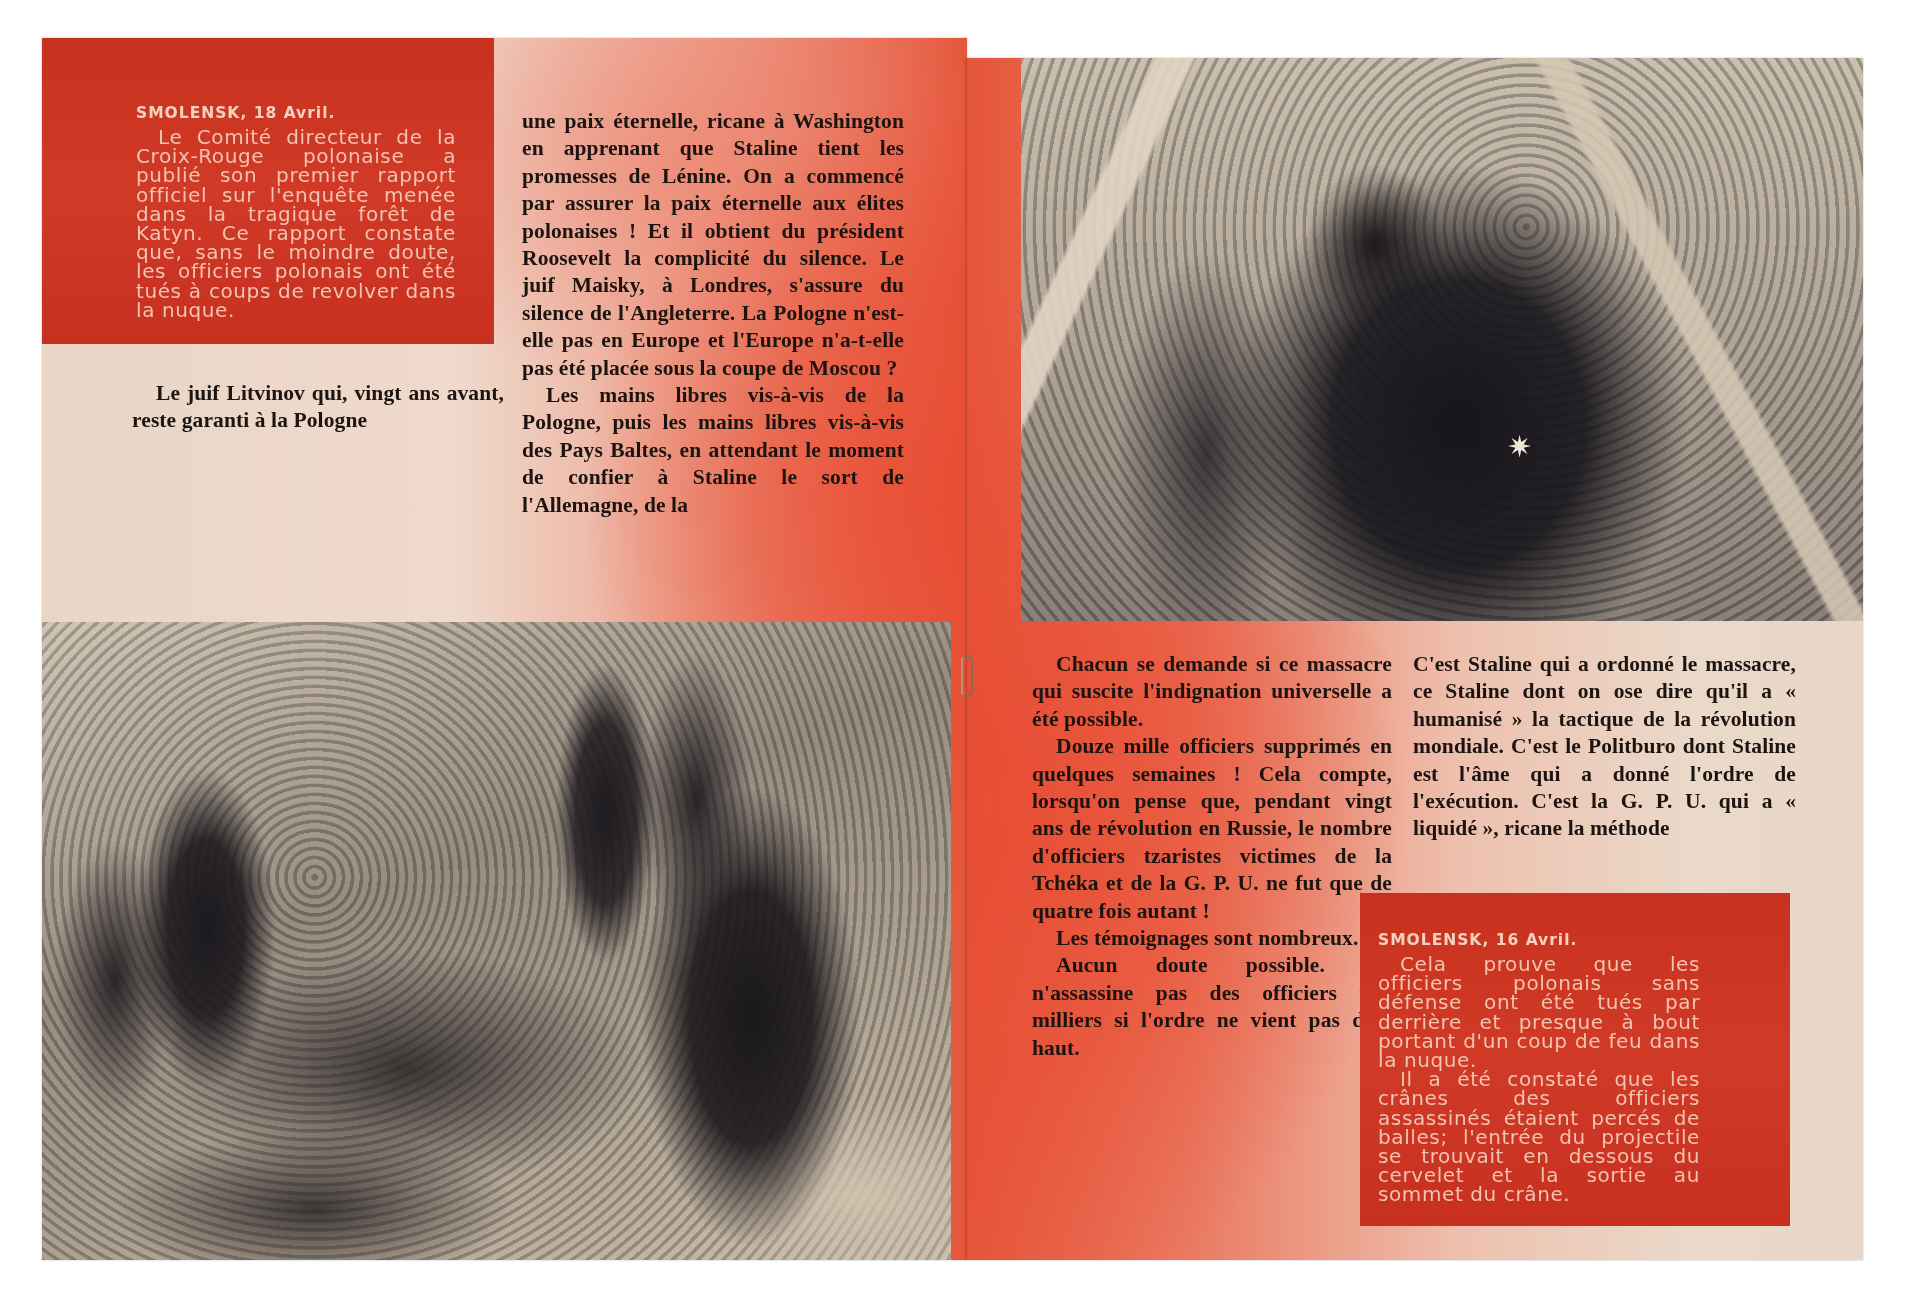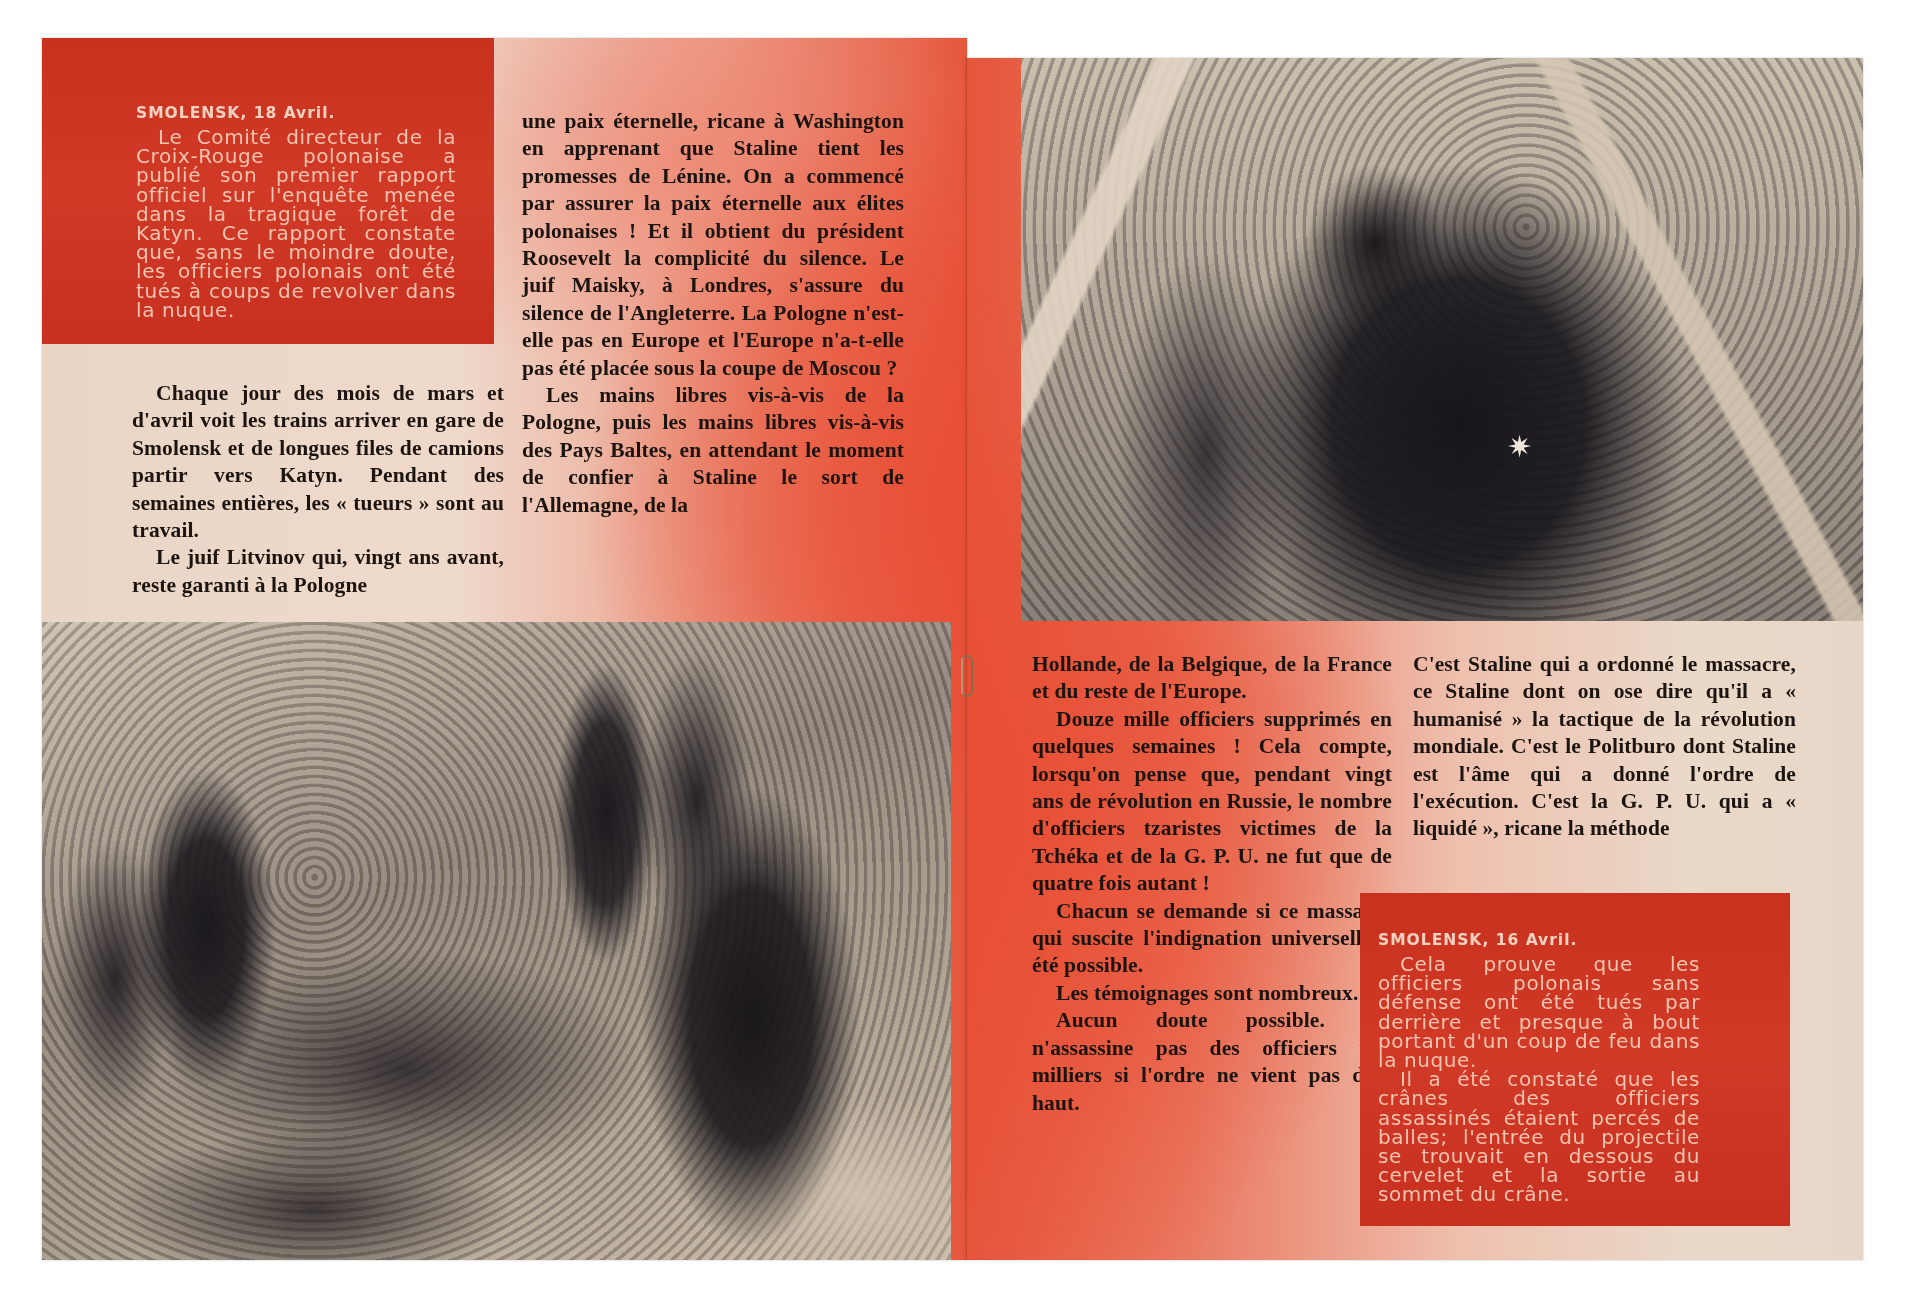--- a/index.html
+++ b/index.html
@@ -107,21 +107,20 @@
 <div class="spread">
 
   <div class="page-left"></div>
 
   <div class="red-box box-top-left">
     <div class="dateline">SMOLENSK, 18 Avril.</div>
     <p>Le Comité directeur de la Croix-Rouge polonaise a publié son premier rapport officiel sur l'enquête menée dans la tragique forêt de Katyn. Ce rapport constate que, sans le moindre doute, les officiers polonais ont été tués à coups de revolver dans la nuque.</p>
   </div>
 
   <div class="col col-l1">
-    <p>Chaque jour des mois de mars et d'avril voit les trains arriver en gare de Smolensk et de longues files de camions partir vers Katyn. Pendant des semaines entières, les « tueurs » sont au travail.</p>
     <p>Le juif Litvinov qui, vingt ans avant, reste garanti à la Pologne</p>
   </div>
 
   <div class="col col-l2">
     <p class="noindent">une paix éternelle, ricane à Washington en apprenant que Staline tient les promesses de Lénine. On a commencé par assurer la paix éternelle aux élites polonaises ! Et il obtient du président Roosevelt la complicité du silence. Le juif Maisky, à Londres, s'assure du silence de l'Angleterre. La Pologne n'est-elle pas en Europe et l'Europe n'a-t-elle pas été placée sous la coupe de Moscou ?</p>
     <p>Les mains libres vis-à-vis de la Pologne, puis les mains libres vis-à-vis des Pays Baltes, en attendant le moment de confier à Staline le sort de l'Allemagne, de la</p>
   </div>
 
   <div class="photo photo-diggers">
     <span class="photo-caption-hidden">men with shovels digging in a mass grave</span>
@@ -132,23 +131,22 @@
   <div class="page-right"></div>
 
   <div class="photo photo-body">
     <span class="photo-caption-hidden">exhumed body of an officer in uniform with a star decoration</span>
   </div>
   <div class="star-icon">✷</div>
 
   <div class="staple"></div>
 
   <div class="col col-r1">
-    <p class="noindent">Hollande, de la Belgique, de la France et du reste de l'Europe.</p>
+    <p>Chacun se demande si ce massacre qui suscite l'indignation universelle a été possible.</p>
     <p>Douze mille officiers supprimés en quelques semaines ! Cela compte, lorsqu'on pense que, pendant vingt ans de révolution en Russie, le nombre d'officiers tzaristes victimes de la Tchéka et de la G. P. U. ne fut que de quatre fois autant !</p>
-    <p>Chacun se demande si ce massacre qui suscite l'indignation universelle a été possible.</p>
     <p>Les témoignages sont nombreux.</p>
     <p>Aucun doute possible. On n'assassine pas des officiers par milliers si l'ordre ne vient pas d'en haut.</p>
   </div>
 
   <div class="col col-r2">
     <p class="noindent">C'est Staline qui a ordonné le massacre, ce Staline dont on ose dire qu'il a « humanisé » la tactique de la révolution mondiale. C'est le Politburo dont Staline est l'âme qui a donné l'ordre de l'exécution. C'est la G. P. U. qui a « liquidé », ricane la méthode</p>
   </div>
 
   <div class="red-box box-bottom-right">
     <div class="dateline">SMOLENSK, 16 Avril.</div>

